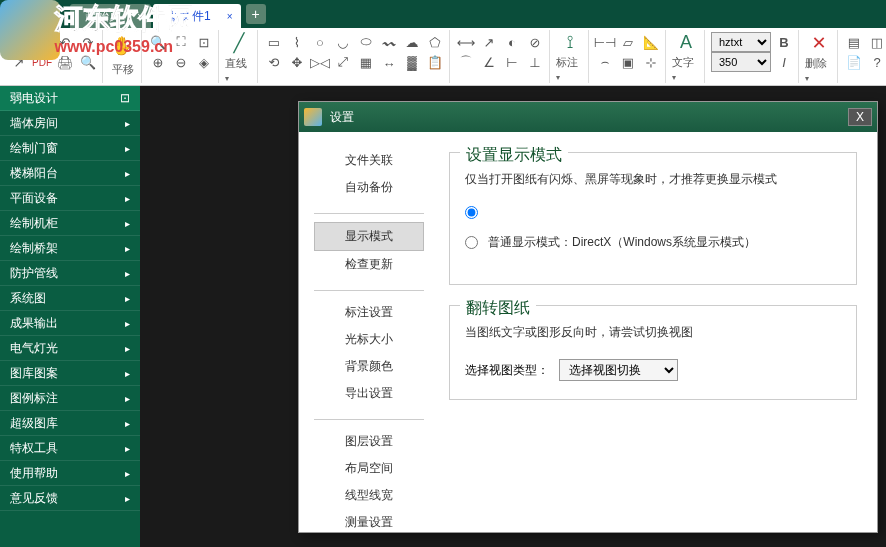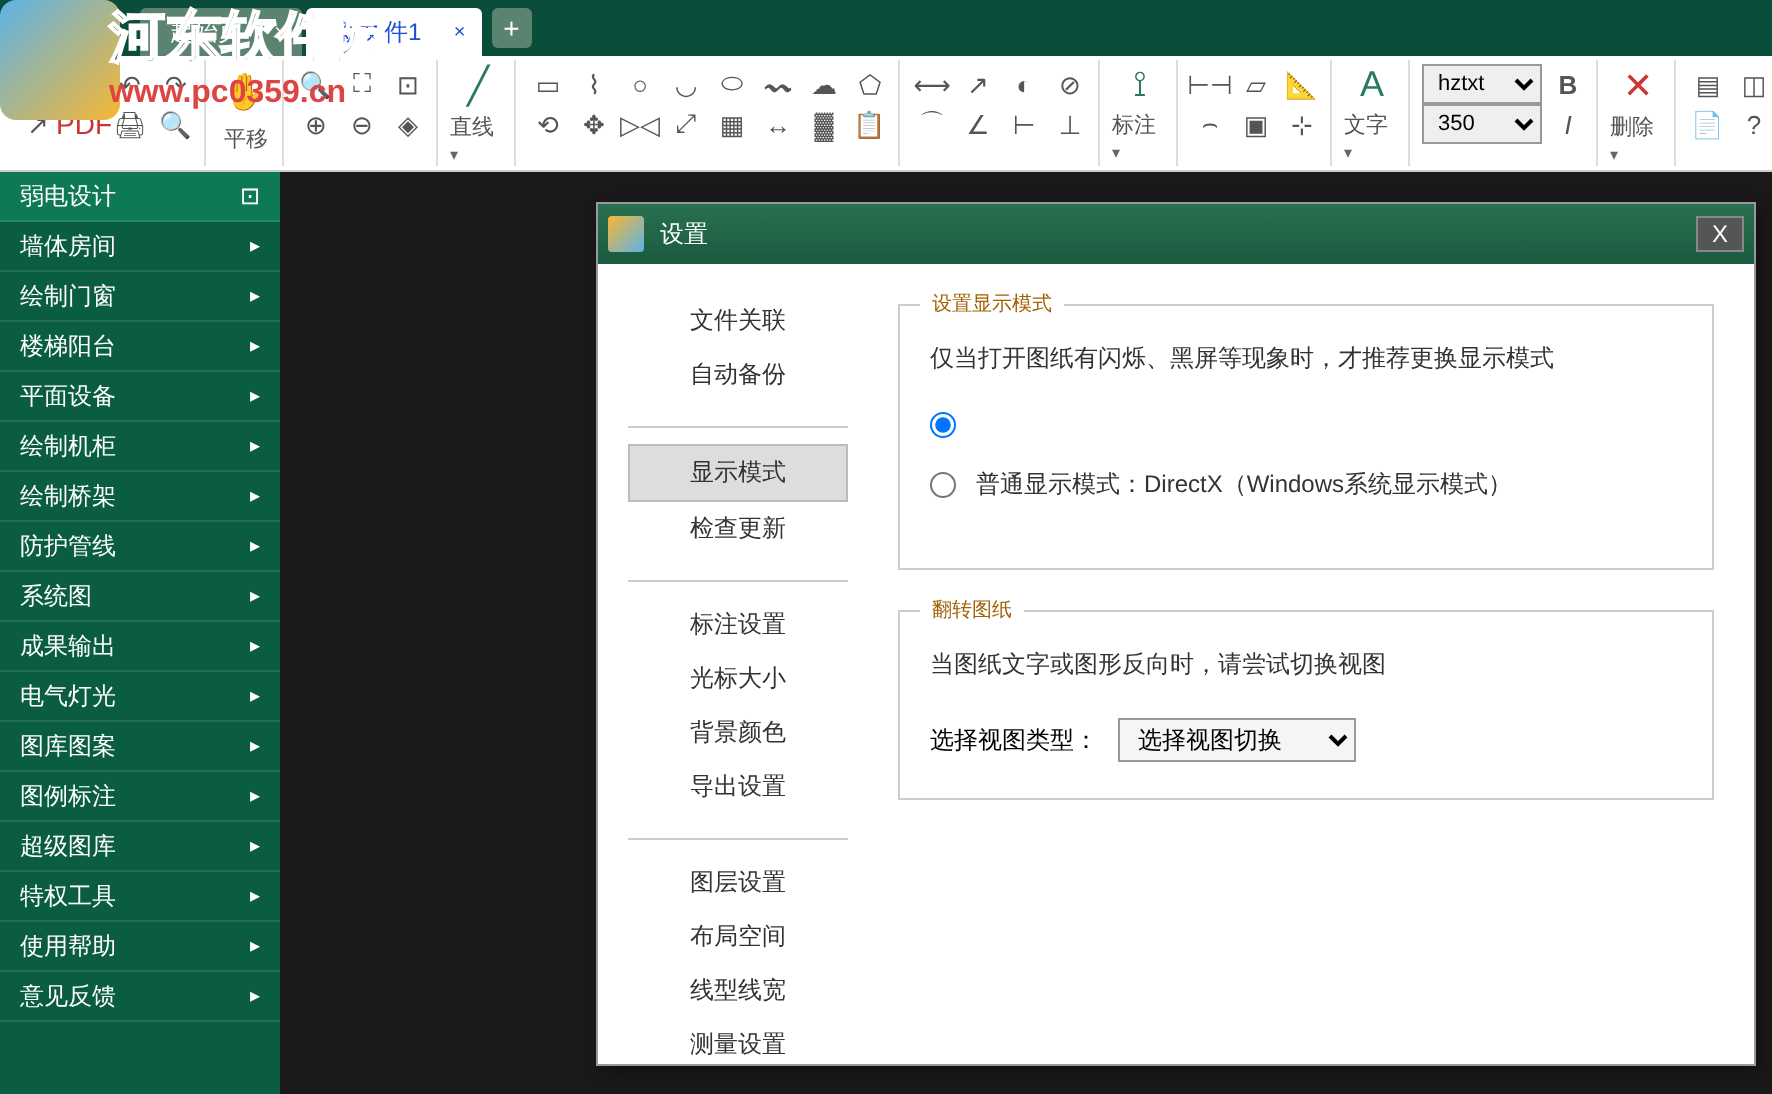--- a/index.html
+++ b/index.html
@@ -48,21 +48,21 @@
     .dialog-header-icon { width: 18px; height: 18px; margin-right: 8px; background: linear-gradient(135deg,#f7b733,#5cb3e8); border-radius: 2px; }
     .dialog-close { margin-left: auto; width: 24px; height: 18px; background: #555; color: #fff; display: flex; align-items: center; justify-content: center; font-size: 12px; cursor: pointer; border: 1px solid #888; }
     .dialog-body { display: flex; padding: 15px; gap: 20px; height: 400px; background: #fff; }
     .dialog-sidebar { width: 110px; }
     .dialog-sidebar-group { margin-bottom: 12px; text-align: center; }
     .dialog-sidebar-item { padding: 5px 0; font-size: 12px; color: #333; cursor: pointer; }
     .dialog-sidebar-item.active { background: #ddd; border: 1px solid #bbb; }
     .dialog-divider { border: none; border-top: 1px solid #ccc; margin: 8px 0; }
     .dialog-content { flex: 1; padding: 5px; }
     .fieldset { border: 1px solid #ccc; padding: 18px 15px; margin-bottom: 20px; position: relative; }
-    .fieldset-legend { position: absolute; top: -8px; left: 10px; background: #fff; padding: 0 6px; font-size: 10px; color: #a16207; }
+    .fieldset-legend { position: absolute; top: -8px; left: 10px; background: #fff; padding: 0 6px; font-size: 16px; color: #14532d; }
     .fieldset-text { font-size: 12px; color: #333; margin-bottom: 18px; }
     .radio-row { display: flex; align-items: center; gap: 6px; margin-bottom: 15px; font-size: 12px; color: #333; }
     .radio-row input { margin-right: 4px; }
     .select-row { display: flex; align-items: center; gap: 10px; font-size: 12px; }
     .select-row select { border: 1px solid #999; padding: 2px 20px 2px 5px; font-size: 12px; background: #f5f5f5; }
   </style>
 </head>
 <body>
 
 <div class="watermark">
@@ -89,21 +89,21 @@
 <div class="toolbar">
   <div class="tool-group">
     <div class="tool-icons">
       <div class="tool-icon">📂</div>
       <div class="tool-icon">💾</div>
       <div class="tool-icon">↶</div>
       <div class="tool-icon">↷</div>
     </div>
     <div class="tool-icons">
       <div class="tool-icon">↗</div>
-      <div class="tool-icon" style="color:#c33;font-size:14px">PDF</div>
+      <div class="tool-icon" style="color:#c33;font-size:10px">PDF</div>
       <div class="tool-icon">🖨</div>
       <div class="tool-icon">🔍</div>
     </div>
   </div>
   <div class="tool-group">
     <div class="tool-big-icon">✋</div>
     <div class="tool-label">平移</div>
   </div>
   <div class="tool-group">
     <div class="tool-icons">

